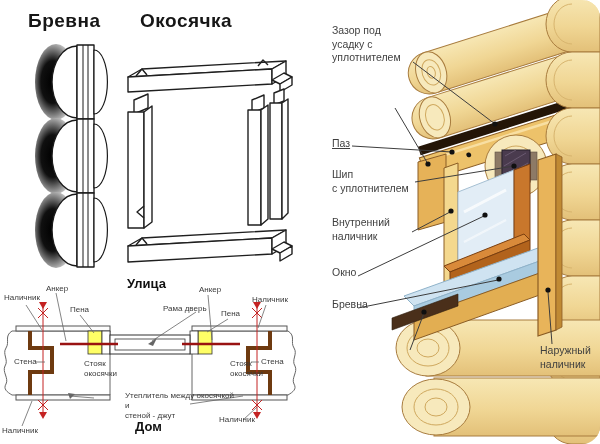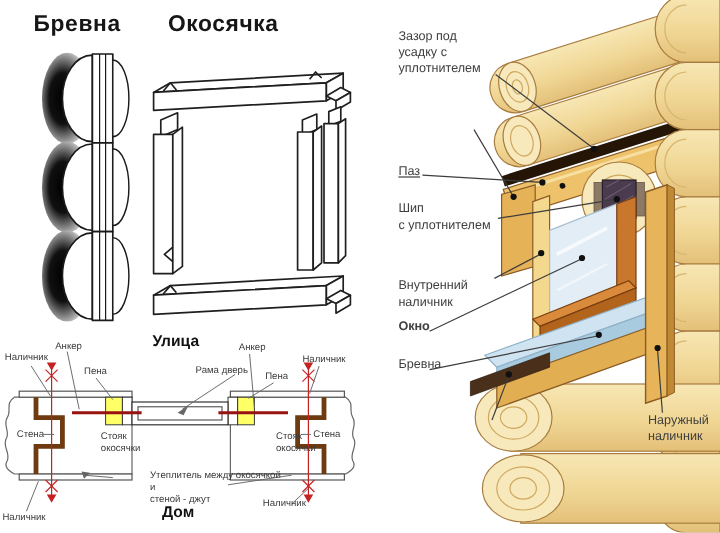--- a/index.html
+++ b/index.html
@@ -1,18 +1,19 @@
 <!DOCTYPE html>
 <html><head>
 <meta charset="utf-8">
 <style>
   html,body{margin:0;padding:0;background:#fff;}
   .stage{
     position:relative;width:600px;height:444px;background:#fff;overflow:hidden;
     font-family:"Liberation Sans","DejaVu Sans",sans-serif;
+    border-radius:18px;
   }
   .abs{position:absolute;}
   .title{
     position:absolute;font-weight:bold;font-size:19px;color:#161616;letter-spacing:.5px;
   }
   .lbl{
     position:absolute;font-size:8px;line-height:1.25;color:#3a3a3a;white-space:pre-line;
   }
   .lbl.center{text-align:left;margin-left:32px;}
   .big{font-weight:bold;font-size:13px;color:#111;}
@@ -280,20 +281,20 @@
         <circle cx="248" cy="290" r="2.6" fill="#101010" stroke="none"></circle>
     </g>
   </svg>
 
   <div class="dlbl" style="left:332px;top:24px;">Зазор под
 усадку с
 уплотнителем</div>
   <div class="dlbl" style="left:332px;top:137px;text-decoration:underline;">Паз</div>
   <div class="dlbl" style="left:332px;top:168px;">Шип
 с уплотнителем</div>
-  <div class="dlbl" style="left:332px;top:232px;">Внутренний
+  <div class="dlbl" style="left:332px;top:216px;">Внутренний
 наличник</div>
-  <div class="dlbl" style="left:332px;top:266px;font-weight:bold;">Окно</div>
+  <div class="dlbl" style="left:332px;top:266px;">Окно</div>
   <div class="dlbl" style="left:332px;top:298px;">Бревна</div>
   <div class="dlbl" style="left:540px;top:344px;width:60px;">Наружный
 наличник</div>
 
 </div>
 
 </body></html>

